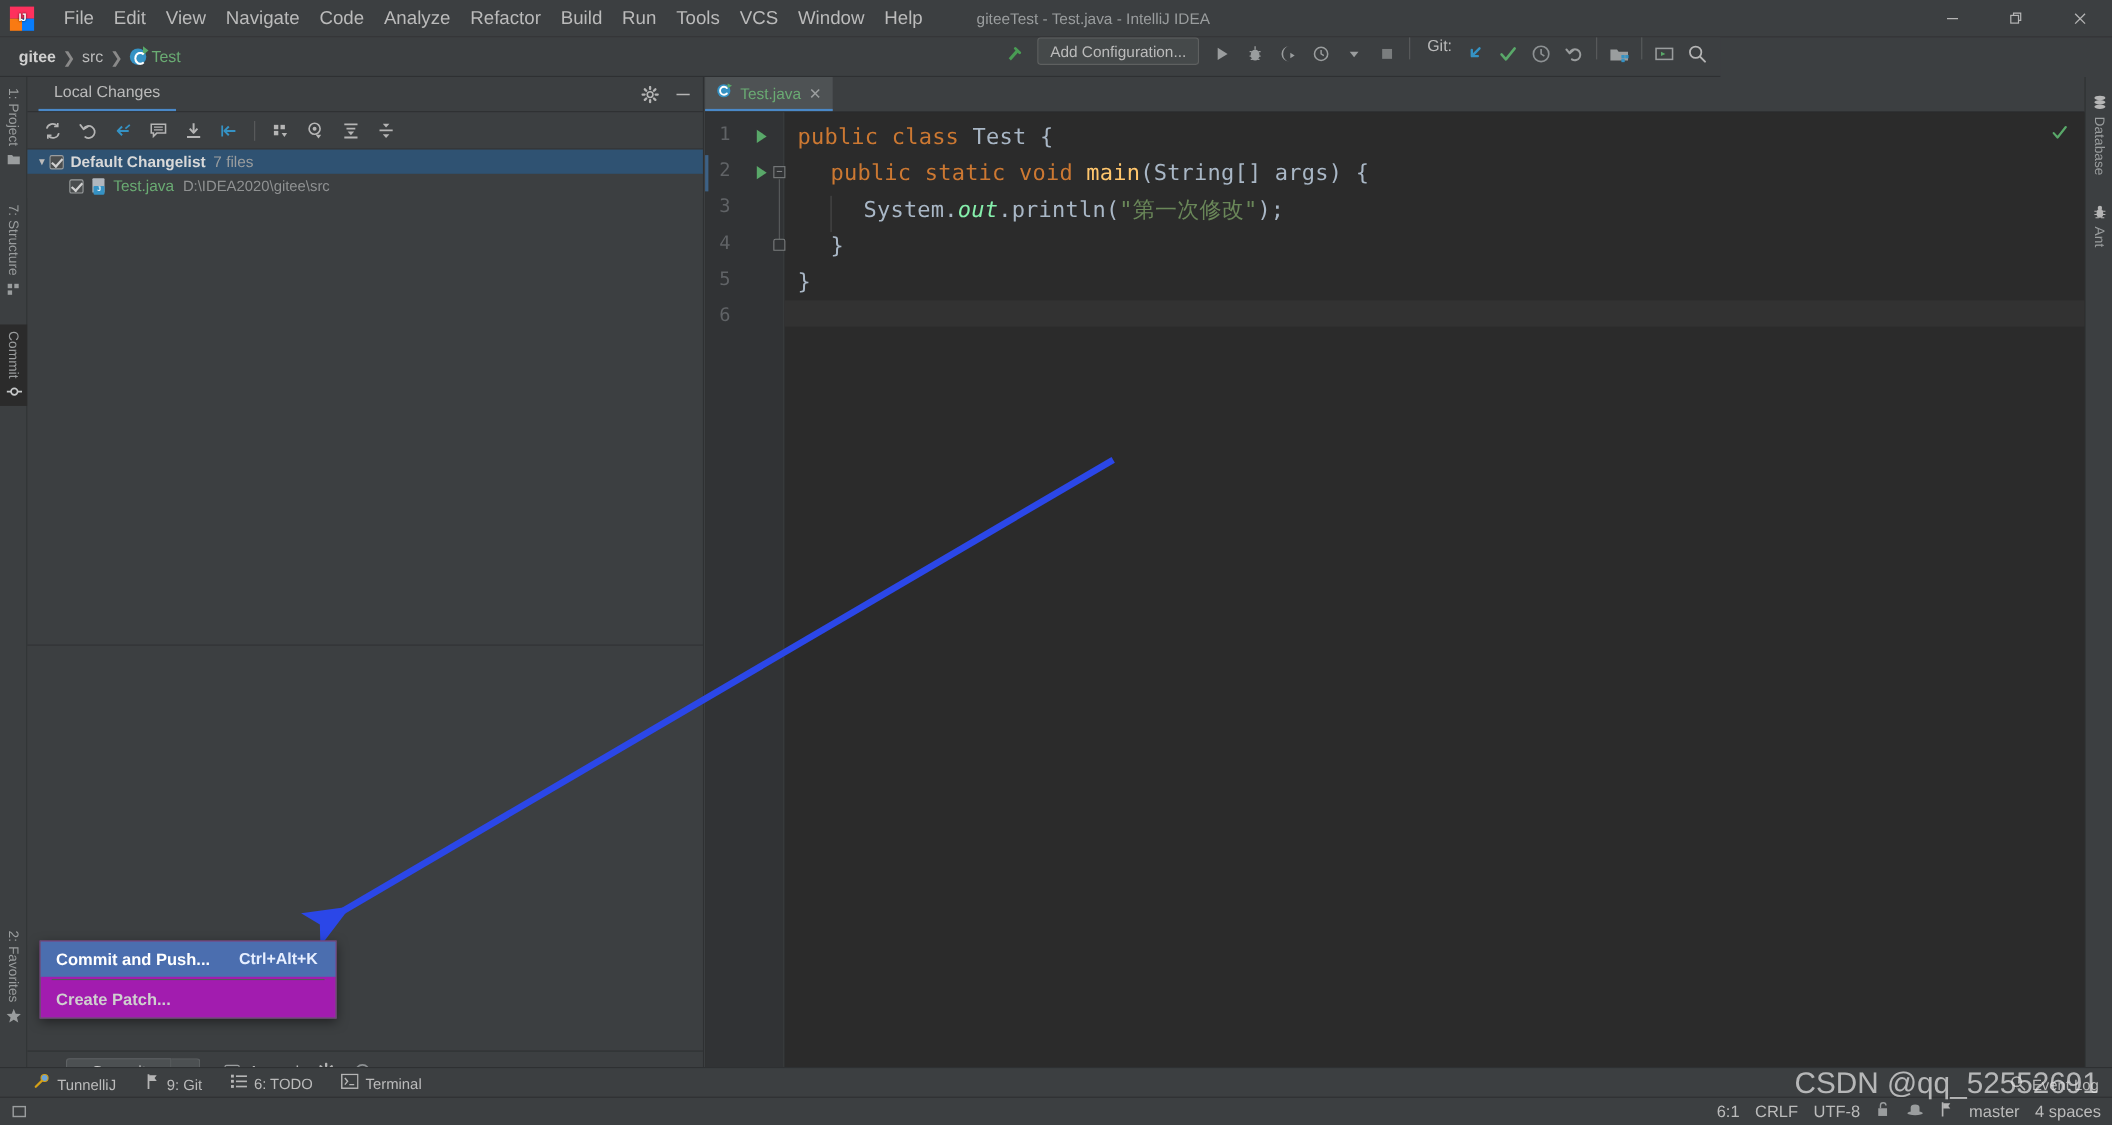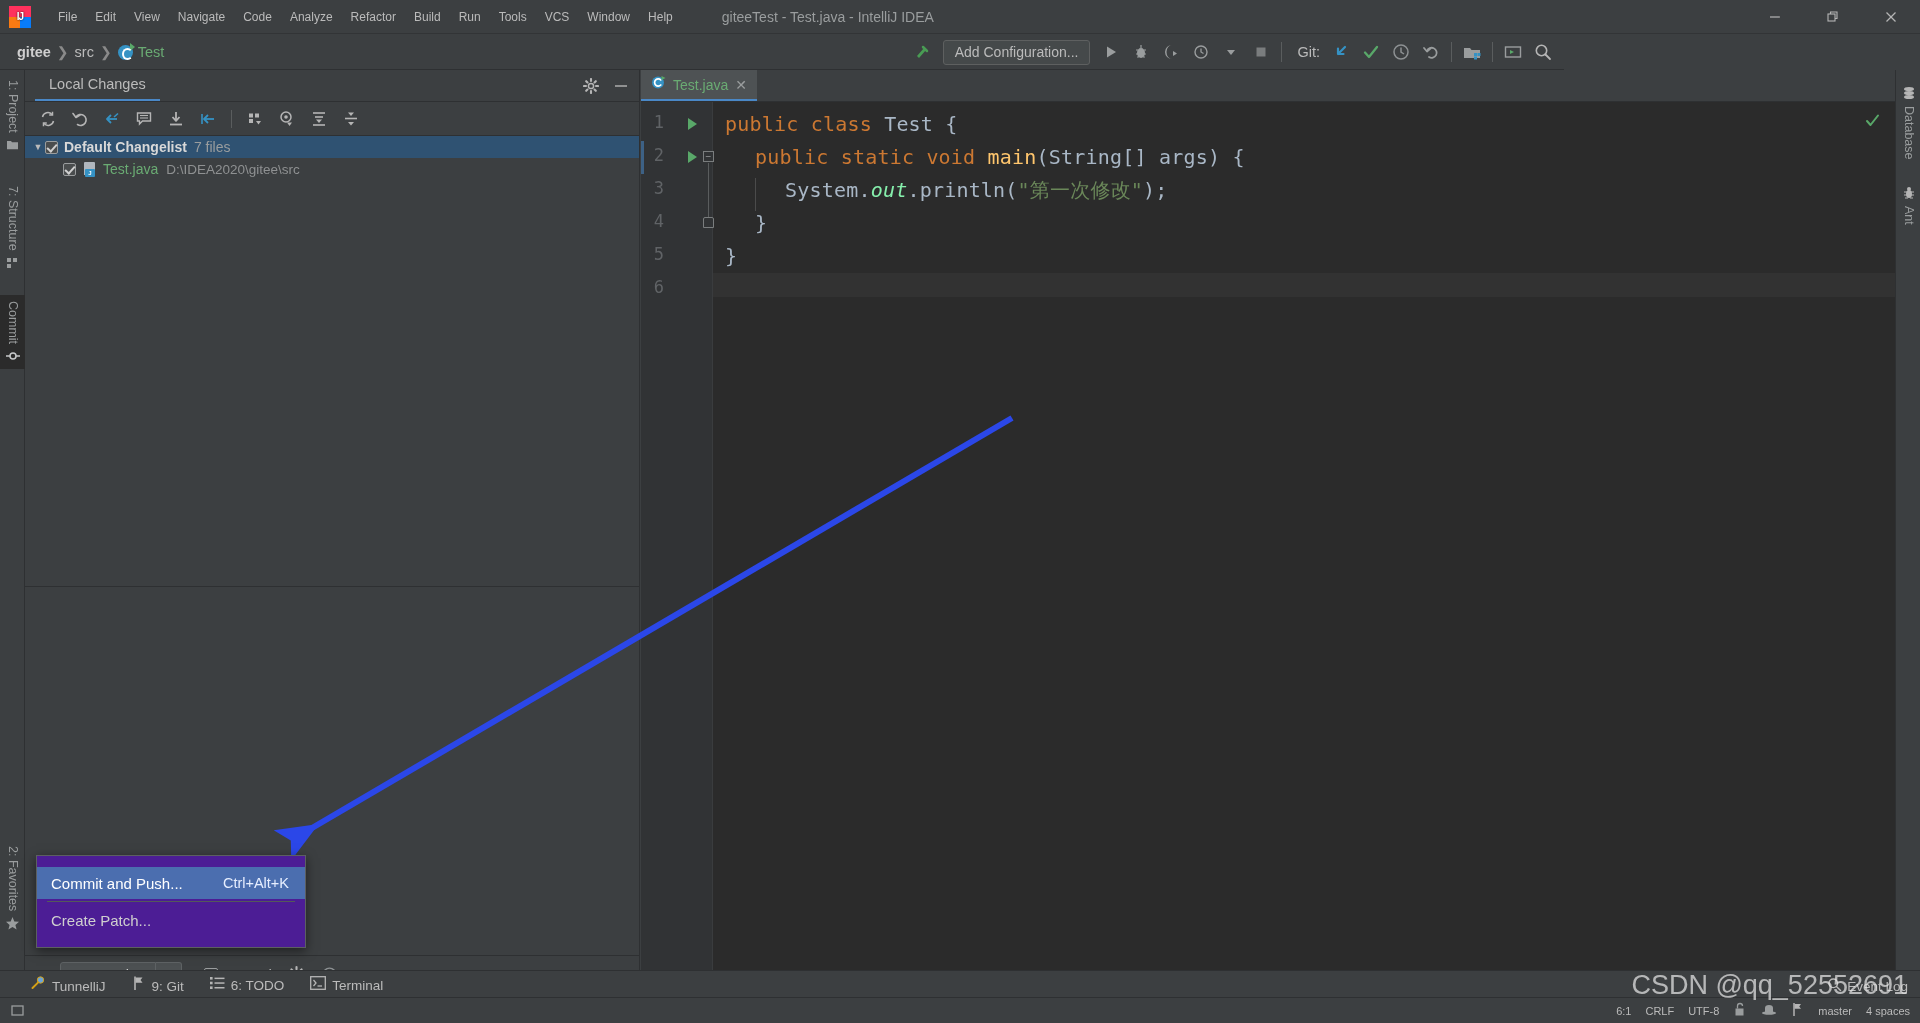--- a/index.html
+++ b/index.html
@@ -22,21 +22,21 @@
   .app-logo .q1 { position:absolute; left:2px; top:2px; width:11px; height:11px; background:#fe315d; }
   .app-logo .q2 { position:absolute; left:13px; top:2px; width:11px; height:11px; background:#fe315d; }
   .app-logo .q3 { position:absolute; left:2px; top:13px; width:11px; height:11px; background:#f97a12; }
   .app-logo .q4 { position:absolute; left:13px; top:13px; width:11px; height:11px; background:#087cfa; }
   .app-logo .ij { position:absolute; left:0; top:0; width:26px; height:26px;
     color:#fff; font-size:10px; font-weight:bold; display:flex; align-items:center;
     justify-content:center; letter-spacing:-1px; font-family:"Liberation Sans",sans-serif;
     text-shadow: 0 0 2px #000; }
   .menubar { display: flex; align-items: center; margin-left: 16px; }
   .menu-item {
-    color: #bbbbbb; font-size: 12px; padding: 4px 9px; cursor: default;
+    color: #bbbbbb; font-size: 17px; padding: 4px 9px; cursor: default;
     white-space: nowrap;
   }
   .window-title {
     color: #9a9d9e; font-size: 14px; margin-left: 40px; white-space: nowrap;
   }
   .wincontrols { position:absolute; right:0; top:0; height:34px; display:flex; }
   .wc { width: 58px; height: 34px; display:flex; align-items:center; justify-content:center;
         color:#b5b5b5; cursor:default; }
 
   
@@ -54,21 +54,21 @@
     display:inline-block; width:15px; height:15px; border-radius:50%;
     background:#3592c4; position:relative; margin-right:5px; vertical-align:-3px;
   }
   .cls-icon::after {
     content:""; position:absolute; left:4px; top:3px; width:7px; height:8px;
     border:2px solid #fff; border-right-color:transparent; border-radius:50%;
   }
   .cls-icon .tick { position:absolute; right:-2px; top:-2px; width:0; height:0;
     border-left:5px solid #59a869; border-top:4px solid transparent; border-bottom:4px solid transparent;}
 
-  .toolbar-right { position:absolute; right:0; top:0; height:36px; display:flex; align-items:center; }
+  .toolbar-right { position:absolute; right:0; top:0; height:36px; display:flex; }
   .tb-btn { width: 30px; height: 30px; display:flex; align-items:center; justify-content:center;
             color:#9a9d9e; cursor:default; }
   .addconfig {
     height: 25px; border:1px solid #5e6060; border-radius:3px; background:#45494a;
     color:#bbbbbb; font-size:14px; display:flex; align-items:center; padding:0 11px;
     margin: 0 6px; cursor:default;
   }
   .git-label { color:#bbbbbb; font-size:14.5px; margin:0 6px 0 10px; }
   .tb-sep { width:1px; height:20px; background:#5a5d5e; margin:0 5px; }
 
@@ -171,23 +171,24 @@
   .amend-box {
     width:14px; height:14px; border:1px solid #9a9d9e; border-radius:2px;
     background:#3c3f41; margin-left:22px; margin-right:8px; cursor:default;
   }
   .amend-lbl { color:#bbbbbb; font-size:14.5px; cursor:default; }
   .cp-mini { margin-left:16px; color:#9a9d9e; cursor:default; display:flex; align-items:center;}
 
   
   .popup {
     position:absolute; left:36px; top:855px; width:270px;
-    background:#4c1d95; border:1px solid #5c5f61;
+    background:#a21caf; border:1px solid #5c5f61;
     box-shadow: 0 3px 10px rgba(0,0,0,0.5); z-index: 60;
-    padding: 11px 0;
+    padding: 0 0;
+    font-weight: bold;
   }
   .pmi {
     height: 32px; display:flex; align-items:center; justify-content:space-between;
     padding: 0 16px 0 14px; color:#cfcfcf; font-size:15px; cursor:default;
   }
   .pmi.sel { background:#4b6eaf; color:#ffffff; }
   .pmi .sc { color:#dcdcdc; font-size:14.5px; margin-left:22px; }
   .pmi.sel .sc { color:#e6eeff; }
   .pm-sep { height:1px; background:#55585a; margin: 2px 10px; }
 
@@ -253,21 +254,21 @@
   }
   .twb { display:flex; align-items:flex-end; gap:6px; margin-right:26px;
          color:#bbbbbb; font-size:13.5px; cursor:default; }
   .statusbar {
     position:absolute; left:0; bottom:0; width:1920px; height:26px;
     background:#3c3f41; display:flex; align-items:center;
     border-top:1px solid #2e3032;
   }
   .sb-left { margin-left:10px; color:#9a9d9e; display:flex; align-items:center; }
   .sb-right { position:absolute; right:10px; display:flex; align-items:center; gap:14px;
-              color:#bbbbbb; font-size:11px; }
+              color:#bbbbbb; font-size:15px; }
   .sb-right span { cursor:default; }
   .eventlog {
     position:absolute; right:12px; bottom:28px; color:#bbbbbb; font-size:13.5px;
     display:flex; align-items:center; gap:5px; cursor:default;
   }
 
   
   .watermark {
     position:absolute; right: 12px; bottom: 22px; z-index:70;
     color: rgba(230,230,230,0.72); font-size: 27px; white-space:nowrap;

